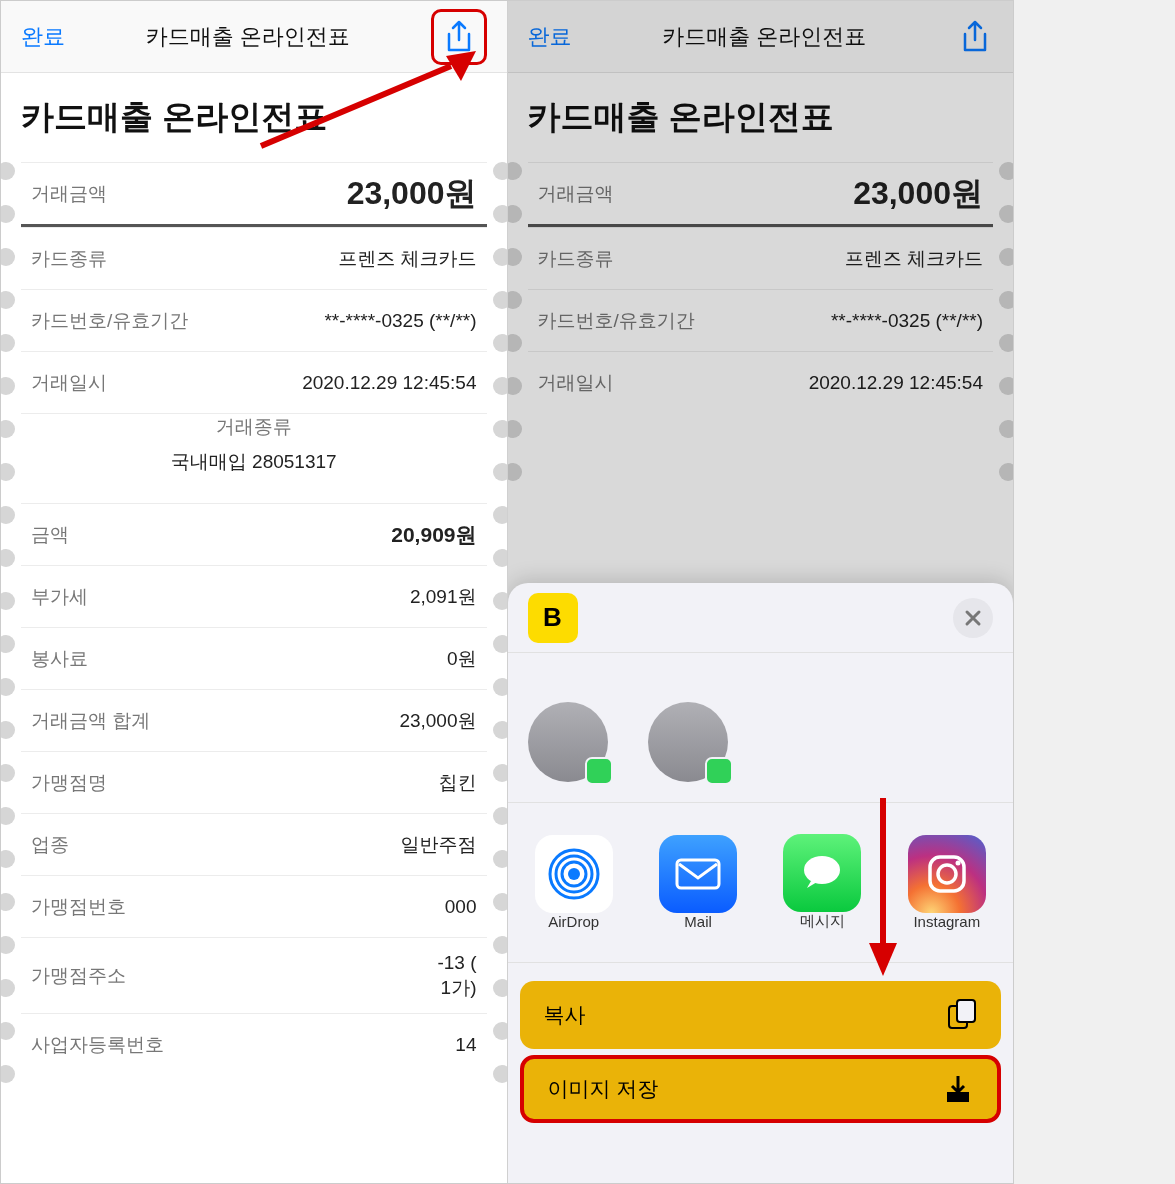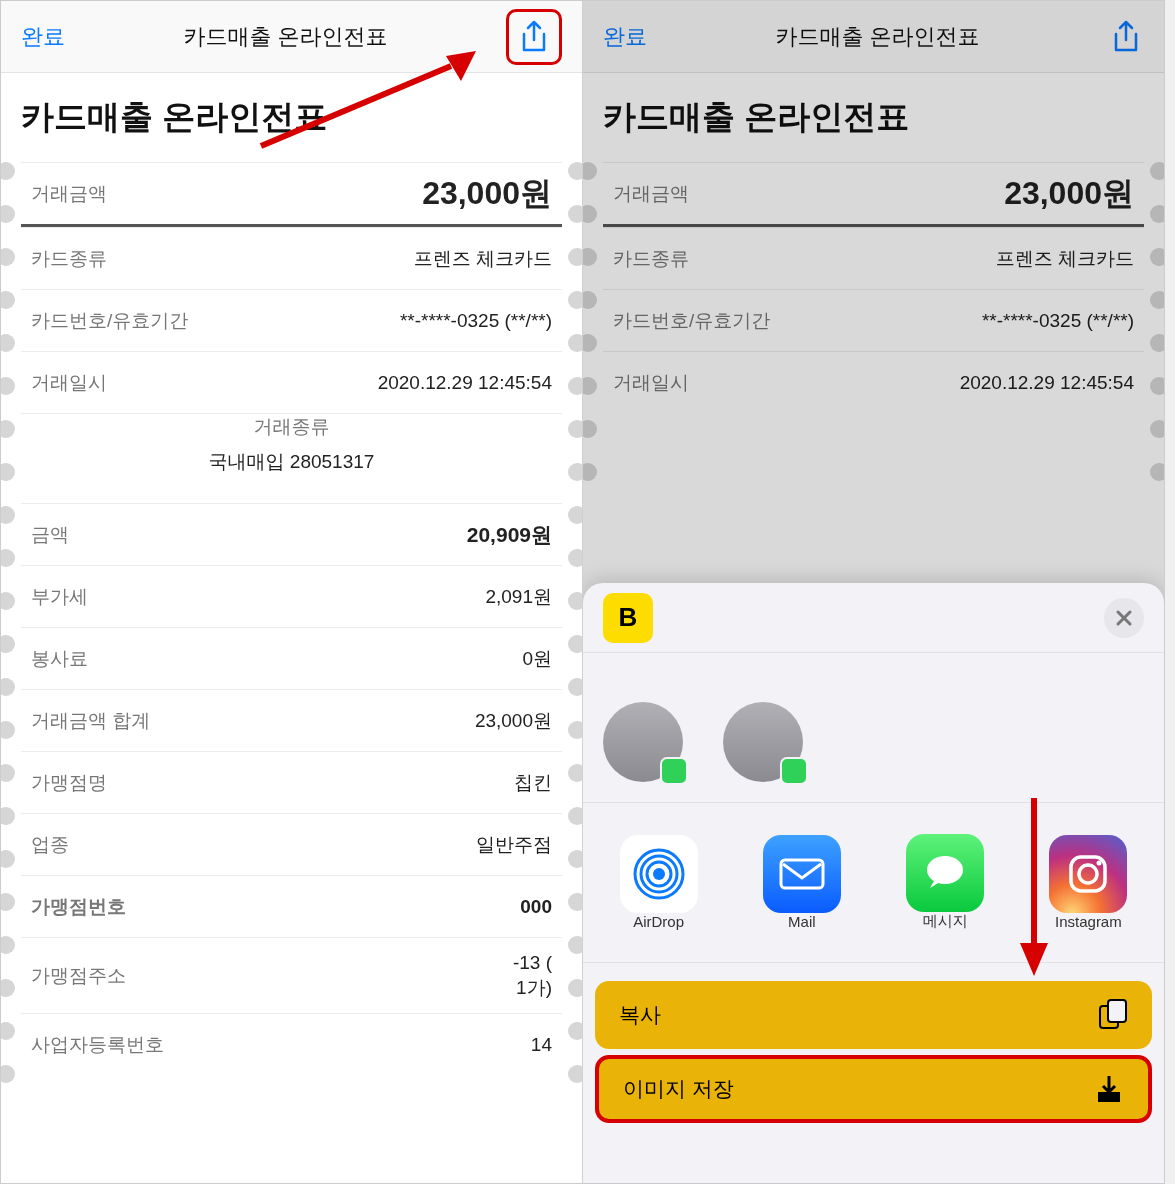--- a/index.html
+++ b/index.html
@@ -5,21 +5,21 @@
   * { box-sizing: border-box; margin: 0; padding: 0; }
   body {
     font-family: -apple-system, "Helvetica Neue", Arial, sans-serif;
     background: #f0f0f0;
     width: 1175px;
     height: 1184px;
     overflow: hidden;
   }
   .container {
     display: flex;
-    width: 1165px;
+    width: 1014px;
     height: 1184px;
     border: 1px solid #ccc;
   }
   .pane {
     flex: 1;
     position: relative;
     background: #fff;
     border-right: 1px solid #d0d0d0;
     overflow: hidden;
   }
@@ -345,21 +345,21 @@
         <span class="row-value">23,000원</span>
       </div>
       <div class="row" style="padding: 0 10px;">
         <span class="row-label">가맹점명</span>
         <span class="row-value">칩킨</span>
       </div>
       <div class="row" style="padding: 0 10px;">
         <span class="row-label">업종</span>
         <span class="row-value">일반주점</span>
       </div>
-      <div class="row" style="padding: 0 10px; font-weight: bold;">
+      <div class="row" style="padding: 0 10px;">
         <span class="row-label">가맹점번호</span>
         <span class="row-value">000</span>
       </div>
       <div class="row" style="height:76px; padding: 0 10px;">
         <span class="row-label">가맹점주소</span>
         <span class="row-value" style="line-height:1.3;">-13 (
 1가)</span>
       </div>
       <div class="row" style="padding: 0 10px;">
         <span class="row-label">사업자등록번호</span>

